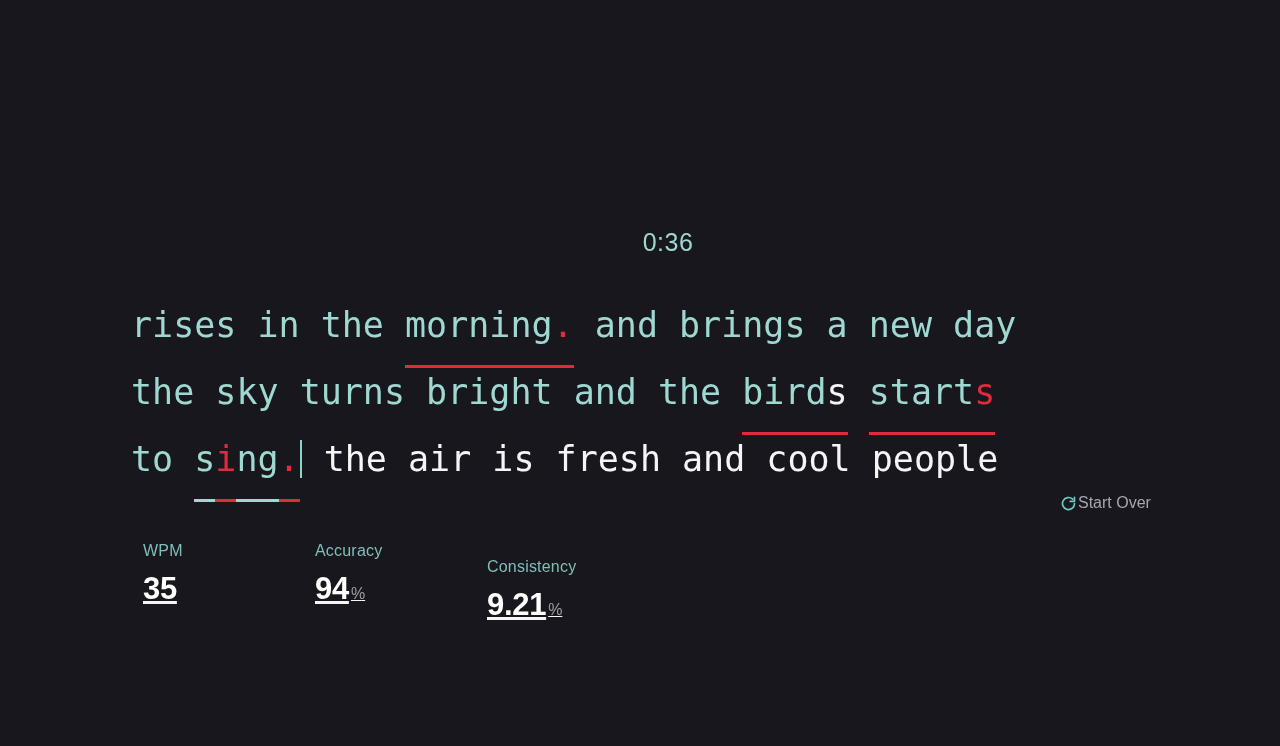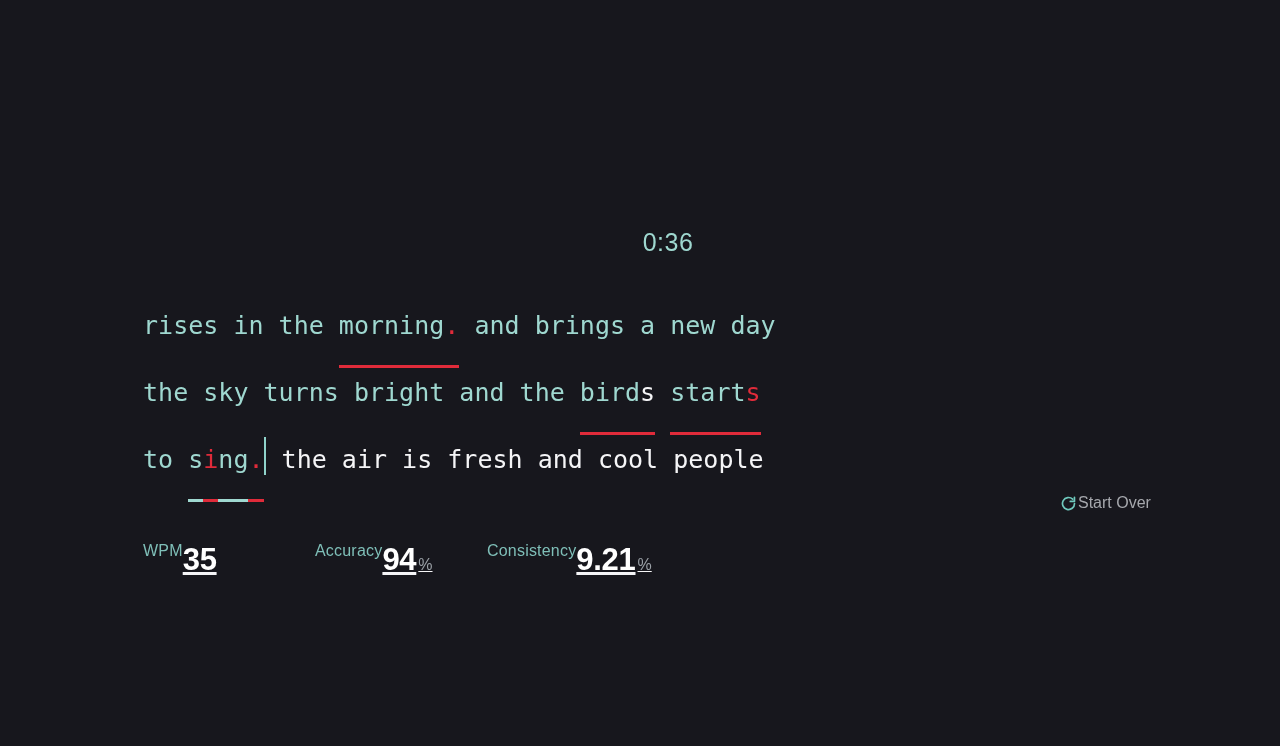--- a/index.html
+++ b/index.html
@@ -35,24 +35,24 @@
     font-size: 25px;
     letter-spacing: 0.5px;
     color: #9fd8d0;
     margin-left: 28px;
   }
 
   
   .typing-area {
     position: absolute;
     top: 292px;
-    left: 143px;
+    left: 131px;
     width: 1024px;
     font-family: "DejaVu Sans Mono", monospace;
-    font-size: 25px;
+    font-size: 35px;
     line-height: 67px;
     letter-spacing: 0px;
     white-space: pre;
   }
 
   .line { height: 67px; white-space: pre; }
 
   
   .ch { position: relative; display: inline-block; }
 
@@ -108,24 +108,24 @@
   }
 
   
   .stats {
     position: absolute;
     top: 542px;
     left: 143px;
     display: flex;
     align-items: flex-start;
   }
-  .stat { display: flex; }
+  .stat { display: flex; flex-direction: column; }
   .stat-wpm         { width: 172px; }
   .stat-accuracy    { width: 172px; }
-  .stat-consistency { width: 172px; }
+  .stat-consistency { width: 172px; margin-top: 16px; }
 
   .stat-label {
     font-size: 16px;
     color: #7fbfb8;
     font-family: "Liberation Sans", sans-serif;
     margin-bottom: 11px;
     letter-spacing: 0.2px;
   }
   .stat-value-row {
     display: flex;

